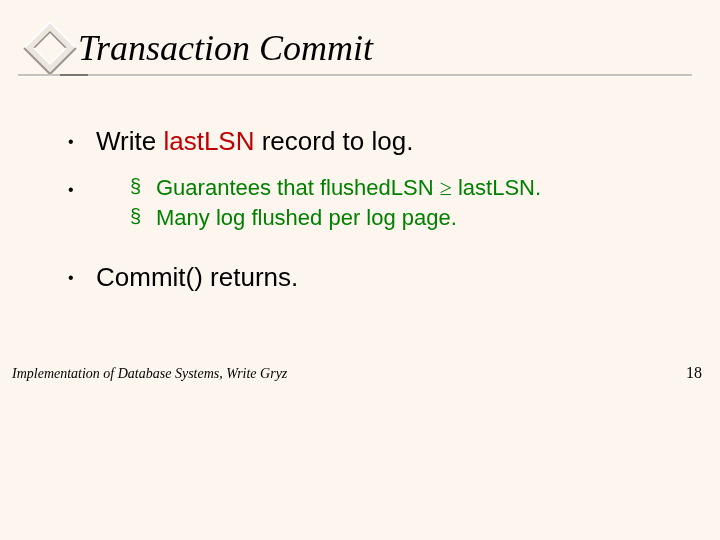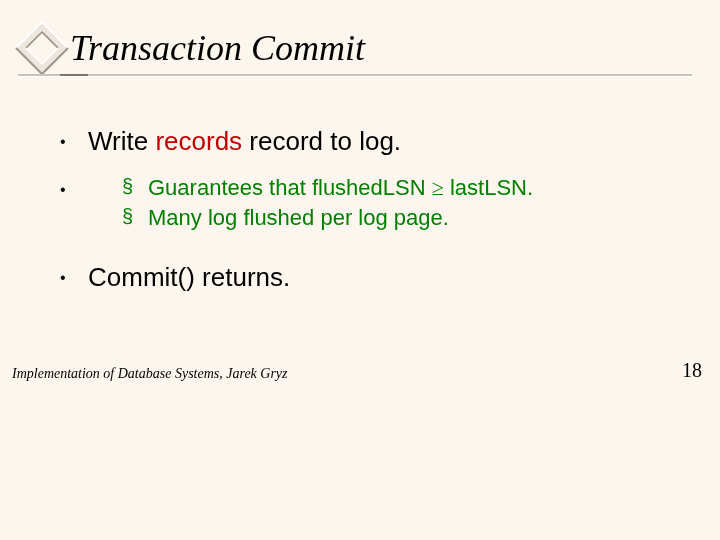--- a/index.html
+++ b/index.html
@@ -7,21 +7,21 @@
   body {
     background: #fdf6ee;
     font-family: Arial, Helvetica, sans-serif;
     color: #000;
     position: relative;
   }
   .slide {
     width: 720px;
     height: 396px;
     position: relative;
-    padding: 18px 28px 0 16px;
+    padding: 18px 28px 0 24px;
   }
   .title-row {
     display: flex;
     align-items: center;
     gap: 4px;
     margin-bottom: 8px;
   }
   .diamond-wrap {
     width: 60px;
     height: 60px;
@@ -106,21 +106,21 @@
     font-family: "Times New Roman", Times, serif;
     font-style: italic;
     font-size: 14px;
     color: #000;
   }
   .footer-right {
     position: absolute;
     right: 18px;
     bottom: 14px;
     font-family: "Times New Roman", Times, serif;
-    font-size: 20px;
+    font-size: 16px;
     color: #000;
   }
 </style>
 </head>
 <body>
 
 <div class="slide">
 
   <div class="title-row">
     <div class="diamond-wrap">
@@ -135,33 +135,33 @@
     </div>
     <h1 class="title">Transaction Commit</h1>
   </div>
 
   <div class="underline"></div>
   <div class="underline2"></div>
 
   <div class="content">
     <ul class="level1">
       <li>
-        <span>Write </span><span class="red">records</span><span> record to log.</span>
+        <span>Write </span><span class="red">lastLSN</span><span> record to log.</span>
       </li>
       <li>
         <ul class="level2">
           <li>
             <span>Guarantees that flushedLSN </span><span class="geq">≥</span><span> lastLSN.</span>
           </li>
           <li>
             <span>Many log flushed per log page.</span>
           </li>
         </ul>
       </li>
       <li>
         <span>Commit() returns.</span>
       </li>
     </ul>
   </div>
 
-  <div class="footer-left">Implementation of Database Systems, Jarek Gryz</div>
+  <div class="footer-left">Implementation of Database Systems, Write Gryz</div>
   <div class="footer-right">18</div>
 </div>
 
 </body></html>

